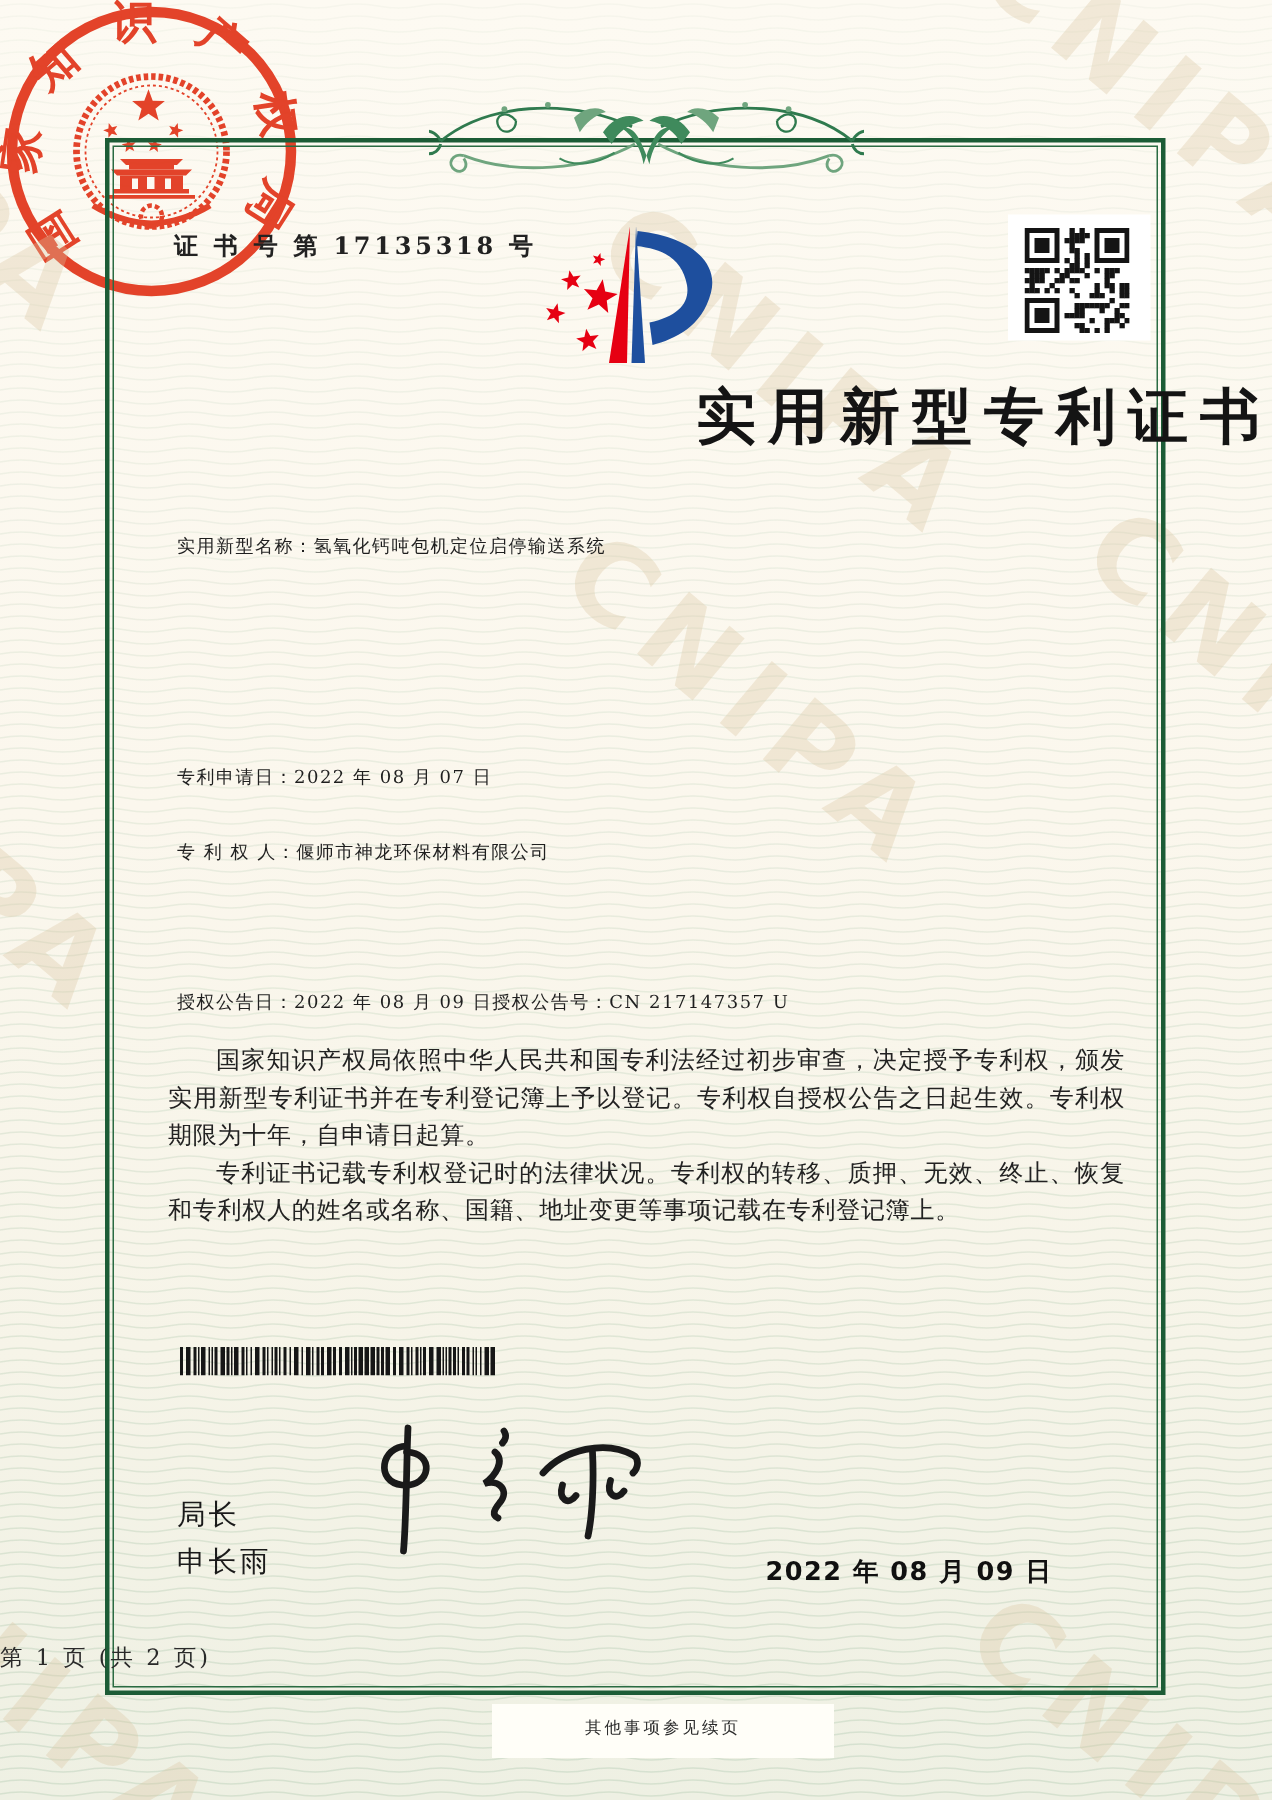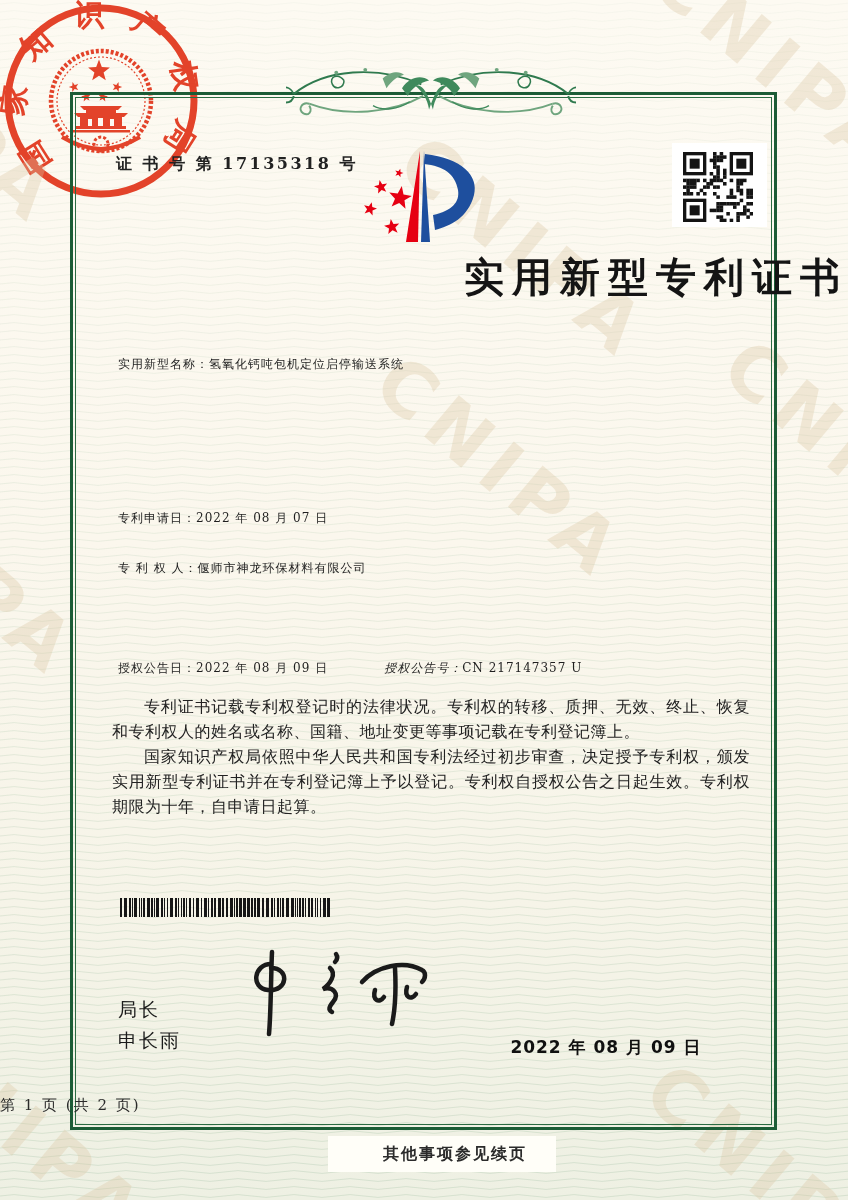--- a/index.html
+++ b/index.html
@@ -12,39 +12,39 @@
       font-weight:700;font-size:74px;letter-spacing:10px;color:#dbc7a4;opacity:.34;
       transform:rotate(40deg);transform-origin:left top;white-space:nowrap;pointer-events:none;}
   .z2{position:absolute;z-index:2;}
   .border-outer{left:70px;top:92px;width:701px;height:1032px;border:3px solid #1c5c36;}
   .border-inner{position:absolute;inset:2px;border:1px solid #2a6b42;}
   .certno{left:116px;top:154px;font-size:16px;letter-spacing:2.5px;color:#222;font-weight:bold;}
   .title{left:0;top:250px;width:848px;text-align:right;font-size:40px;font-weight:700;
          letter-spacing:8px;color:#141414;}
   .frow{position:absolute;z-index:2;left:118px;font-size:12px;letter-spacing:1px;
         white-space:nowrap;color:#1f1f1f;}
-  .g2{margin-left:56px;font-style:italic;}
+  .g2{}
   .paras{left:112px;top:694px;width:638px;font-size:16px;line-height:25px;
          text-align:justify;color:#222;}
   .paras p{margin:0;text-indent:2em;letter-spacing:.5px;}
   .qrbox{left:672px;top:143px;width:95px;height:84px;background:#ffffff;}
   .qrsvg{left:683px;top:152px;}
   .barcode{left:120px;top:898px;}
   .signer{z-index:3;left:118px;font-family:"DejaVu Sans","Liberation Sans",sans-serif;
           font-size:19px;letter-spacing:2px;color:#1a1a1a;position:absolute;margin-top:24px;}
   .sig{left:238px;top:942px;z-index:3;}
   .sealsvg{left:505px;top:888px;z-index:3;opacity:.96;}
   .sealdate{left:503px;top:1036px;width:206px;text-align:center;z-index:4;
             font-family:"DejaVu Sans","Liberation Sans",sans-serif;font-size:17px;
             font-weight:600;letter-spacing:1px;color:#101010;}
   .pageno{left:0;top:1096px;width:812px;font-size:15px;
           letter-spacing:2px;color:#2a2a2a;}
   .notebox{left:328px;top:1136px;width:228px;height:36px;background:#fffef8;z-index:2;position:absolute;}
-  .note{position:absolute;left:13px;top:8px;width:100%;text-align:center;font-size:16px;
-        letter-spacing:2px;color:#2b2b2b;font-weight:bold;}
+  .note{position:absolute;left:0;top:8px;width:100%;text-align:center;font-size:11px;
+        letter-spacing:2px;color:#2b2b2b;}
   .ornament{left:286px;top:58px;z-index:3;}
   .logo{left:356px;top:146px;z-index:2;}
 </style>
 </head>
 <body>
 
 <div class="sheet">
 
   <svg class="layer0" id="waves" width="848" height="1200" viewBox="0 0 848 1200">
       <path d="M0 4 q14 -2.8 28 0 t 28 0 q14 -2.8 28 0 t 28 0 q14 -2.8 28 0 t 28 0 q14 -2.8 28 0 t 28 0 q14 -2.8 28 0 t 28 0 q14 -2.8 28 0 t 28 0 q14 -2.8 28 0 t 28 0 q14 -2.8 28 0 t 28 0 q14 -2.8 28 0 t 28 0 q14 -2.8 28 0 t 28 0 q14 -2.8 28 0 t 28 0 q14 -2.8 28 0 t 28 0 q14 -2.8 28 0 t 28 0 q14 -2.8 28 0 t 28 0 q14 -2.8 28 0 t 28 0 q14 -2.8 28 0 t 28 0" fill="none" stroke="#b9cfb7" stroke-width="1" stroke-opacity="0.10"></path>
@@ -375,22 +375,22 @@
     <span>专利申请日：</span><span>2022 年 08 月 07 日</span>
   </div>
   <div class="frow" style="top:560px">
     <span>专 利 权 人：</span><span>偃师市神龙环保材料有限公司</span>
   </div>
   <div class="frow" style="top:660px">
     <span>授权公告日：</span><span>2022 年 08 月 09 日</span><span class="g2">授权公告号：</span><span>CN 217147357 U</span>
   </div>
 
   <div class="z2 paras">
+    <p>国家知识产权局依照中华人民共和国专利法经过初步审查，决定授予专利权，颁发实用新型专利证书并在专利登记簿上予以登记。专利权自授权公告之日起生效。专利权期限为十年，自申请日起算。</p>
     <p>专利证书记载专利权登记时的法律状况。专利权的转移、质押、无效、终止、恢复和专利权人的姓名或名称、国籍、地址变更等事项记载在专利登记簿上。</p>
-    <p>国家知识产权局依照中华人民共和国专利法经过初步审查，决定授予专利权，颁发实用新型专利证书并在专利登记簿上予以登记。专利权自授权公告之日起生效。专利权期限为十年，自申请日起算。</p>
   </div>
 
   <svg class="z2 barcode" id="barcode" width="216" height="19" viewBox="0 0 216 19">
       <rect x="0" y="0" width="2" height="19" fill="#161616"></rect>
       <rect x="4" y="0" width="3" height="19" fill="#161616"></rect>
       <rect x="9" y="0" width="2" height="19" fill="#161616"></rect>
       <rect x="12" y="0" width="1" height="19" fill="#161616"></rect>
       <rect x="14" y="0" width="3" height="19" fill="#161616"></rect>
       <rect x="19" y="0" width="1" height="19" fill="#161616"></rect>
       <rect x="21" y="0" width="1" height="19" fill="#161616"></rect>

